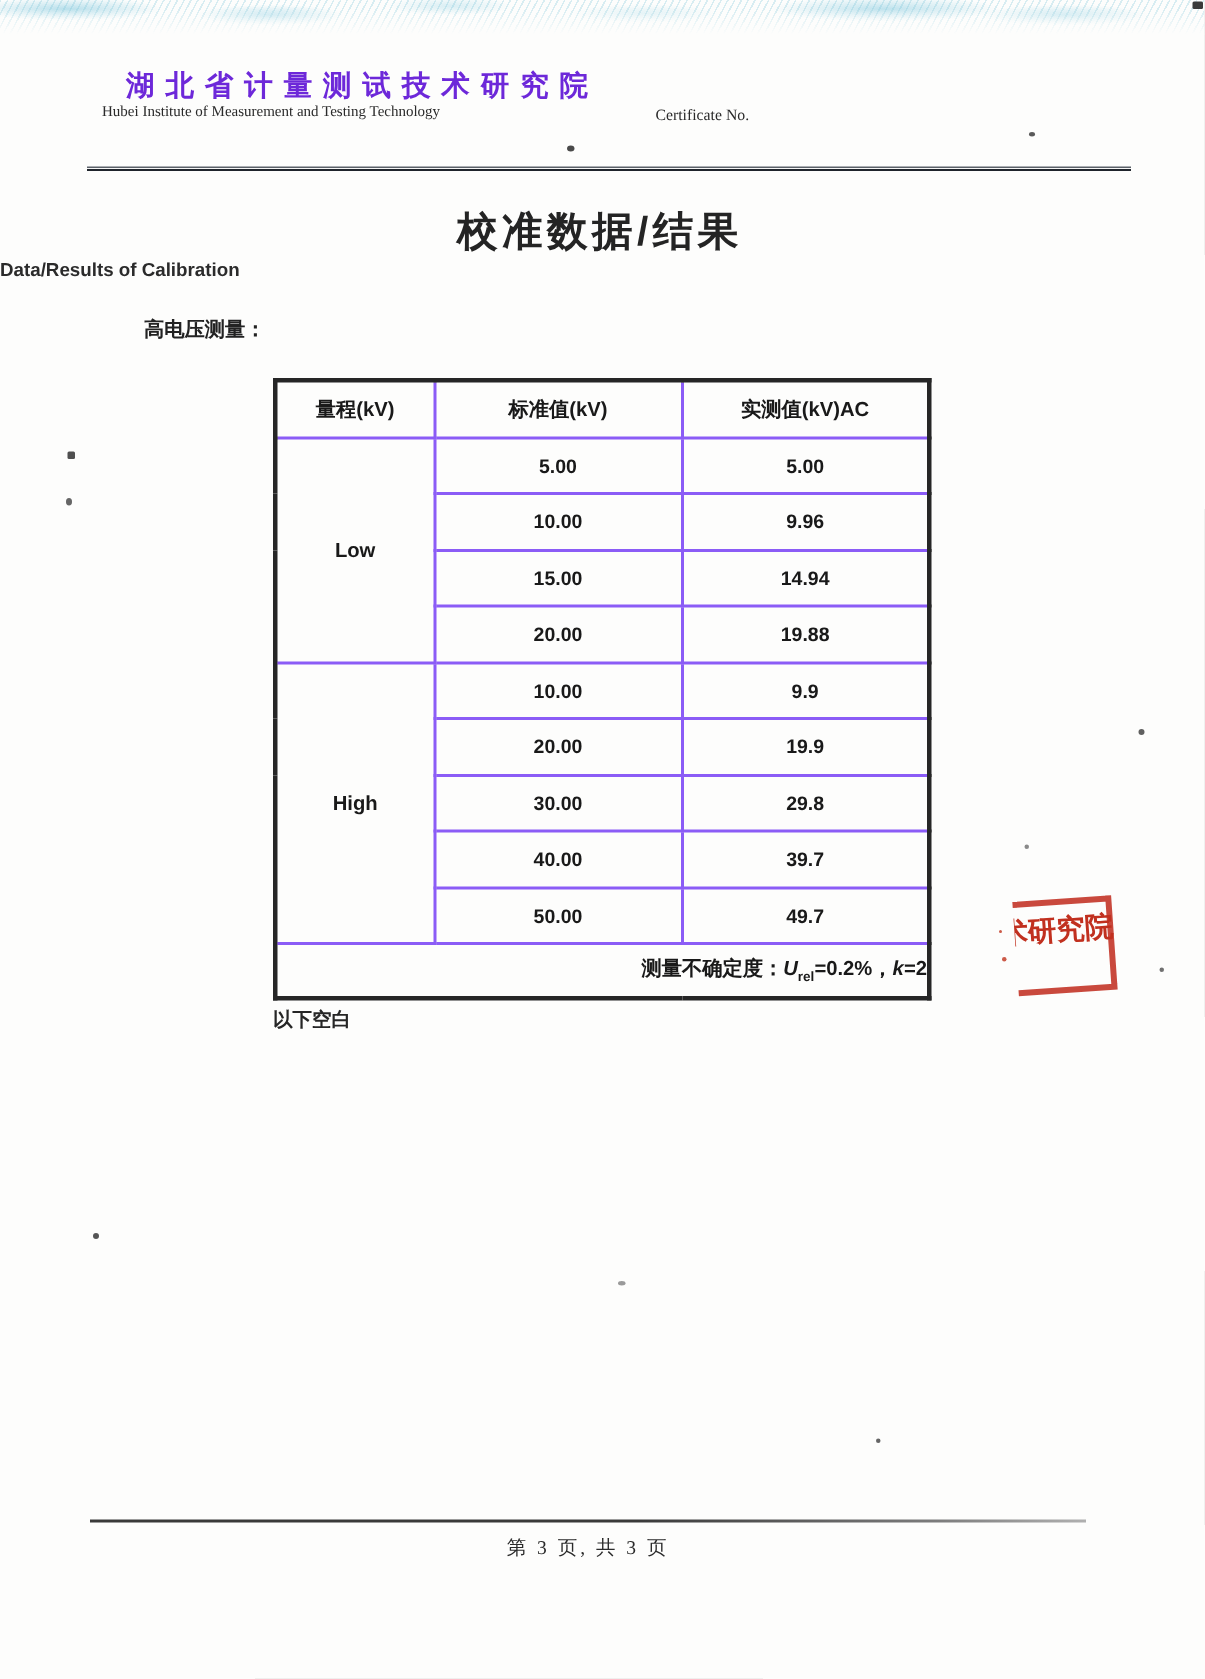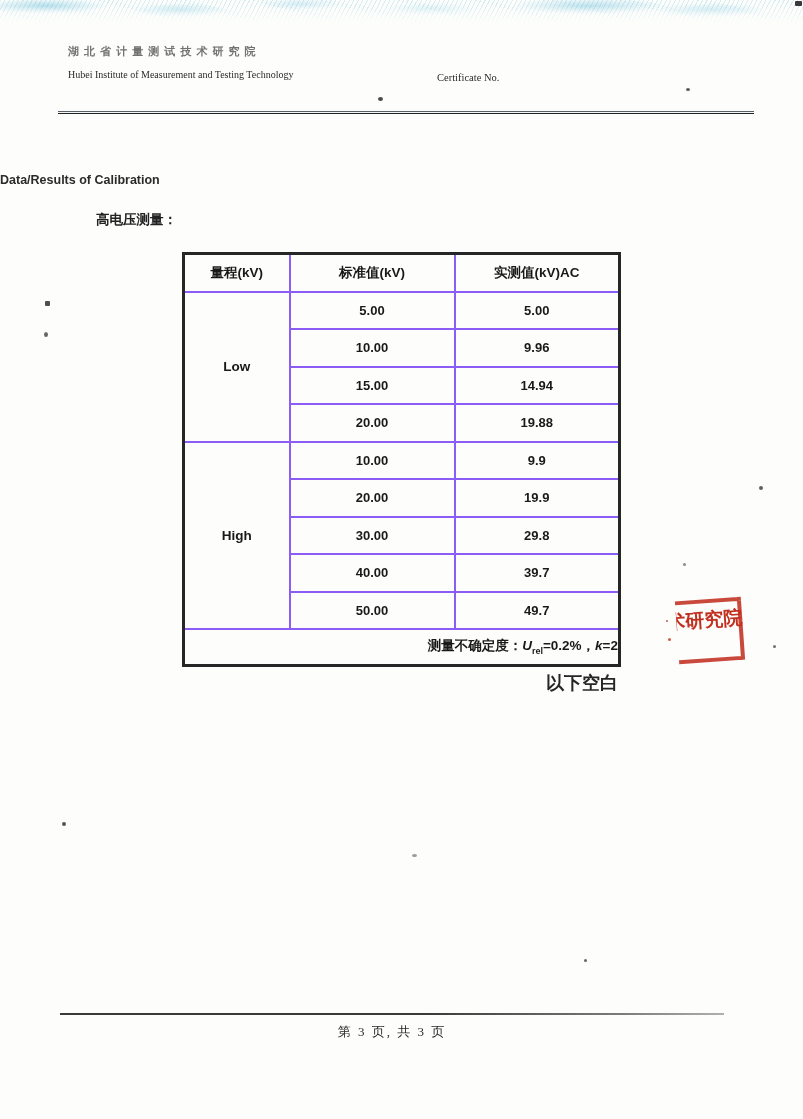--- a/index.html
+++ b/index.html
@@ -15,21 +15,21 @@
       linear-gradient(to bottom, rgba(255,255,255,0) 25%, #fdfdfc 95%),
       repeating-linear-gradient(118deg, rgba(120,195,215,0.28) 0 1px, rgba(255,255,255,0) 1px 4px),
       radial-gradient(90px 11px at 45px 6px,  rgba(140,205,225,0.60), rgba(255,255,255,0) 70%),
       radial-gradient(70px 10px at 180px 10px, rgba(150,210,228,0.50), rgba(255,255,255,0) 70%),
       radial-gradient(60px 9px  at 300px 4px,  rgba(150,210,228,0.35), rgba(255,255,255,0) 70%),
       radial-gradient(70px 9px  at 430px 9px,  rgba(160,215,230,0.30), rgba(255,255,255,0) 70%),
       radial-gradient(110px 12px at 590px 6px, rgba(140,205,225,0.55), rgba(255,255,255,0) 70%),
       radial-gradient(80px 10px at 710px 10px, rgba(150,210,228,0.45), rgba(255,255,255,0) 70%);
   }
   
-  .org-cn { position:absolute; left:68px; top:44px; font-size:11px; font-weight:bold; letter-spacing:1px; color:#737373; }
+  .org-cn { position:absolute; left:84px; top:44px; font-size:19px; font-weight:bold; letter-spacing:1px; color:#6d28d9; }
   .org-en { position:absolute; left:68px; top:69px; font-size:10px; font-family:"Liberation Serif", serif; color:#2a2a2a; }
   .cert-line { position:absolute; left:437px; top:48px; font-size:15px; font-weight:bold; color:#222; white-space:nowrap; }
   .cert-num  { font-size:14.5px; letter-spacing:0.5px; }
   .cert-num .u { border-bottom:1.5px solid #222; padding-bottom:1px; }
   .cert-en   { position:absolute; left:437px; top:72px; font-size:10.5px; font-family:"Liberation Serif", serif; color:#2a2a2a; }
   .header-rule {
     position:absolute; left:58px; top:111px; width:696px; height:3px;
     background:linear-gradient(to bottom, #5a6068 0 1px, #f6f6f6 1px 1.6px, #1f242b 1.6px 3px);
   }
   
@@ -47,22 +47,22 @@
   }
   .cal-table th, .cal-table td { border:2px solid #8b5cf6; text-align:center; vertical-align:middle; }
   .cal-table thead tr { height:38px; }
   .cal-table tbody tr { height:37.5px; }
   .cal-table th { font-size:13.5px; }
   .range-cell { font-size:13.5px; }
   .unc-row { height:36px !important; }
   .unc-row td { text-align:right; padding-left:12px; font-size:13.5px; white-space:nowrap; }
   .it { font-style:italic; }
   .unc-row sub { font-size:9px; font-style:normal; }
-  .blank-note { position:absolute; left:182px; top:671px; width:436px; text-align:right;
-    font-size:18px; font-weight:600; color:#262626; }
+  .blank-note { position:absolute; left:182px; top:671px; width:436px; text-align:left;
+    font-size:13px; font-weight:600; color:#262626; }
   
   .stamp {
     position:absolute; left:677px; top:599px; width:66px; height:63px;
     border:4px solid rgba(193,48,34,0.88); border-left:none;
     transform:rotate(-4deg);
   }
   .stamp-row { position:absolute; left:0; top:4px; white-space:nowrap;
     font-size:19px; font-weight:bold; color:#c1301f; }
   .stamp-partial { display:inline-block; width:9px; overflow:hidden; direction:rtl; vertical-align:top; }
   
@@ -78,20 +78,21 @@
 
 <div class="page">
 
   <div class="security-band"></div>
 
   <div class="org-cn">湖 北 省 计 量 测 试 技 术 研 究 院</div>
   <div class="org-en">Hubei Institute of Measurement and Testing Technology</div>
   <div class="cert-en">Certificate No.</div>
   <div class="header-rule"></div>
 
+  <div class="page-title">校准数据/结果</div>
   <div class="page-subtitle">Data/Results of Calibration</div>
   <div class="section-label">高电压测量：</div>
 
   <table class="cal-table">
     <colgroup>
         <col style="width:106px">
         <col style="width:165px">
         <col style="width:165px">
       </colgroup>
     <thead>

